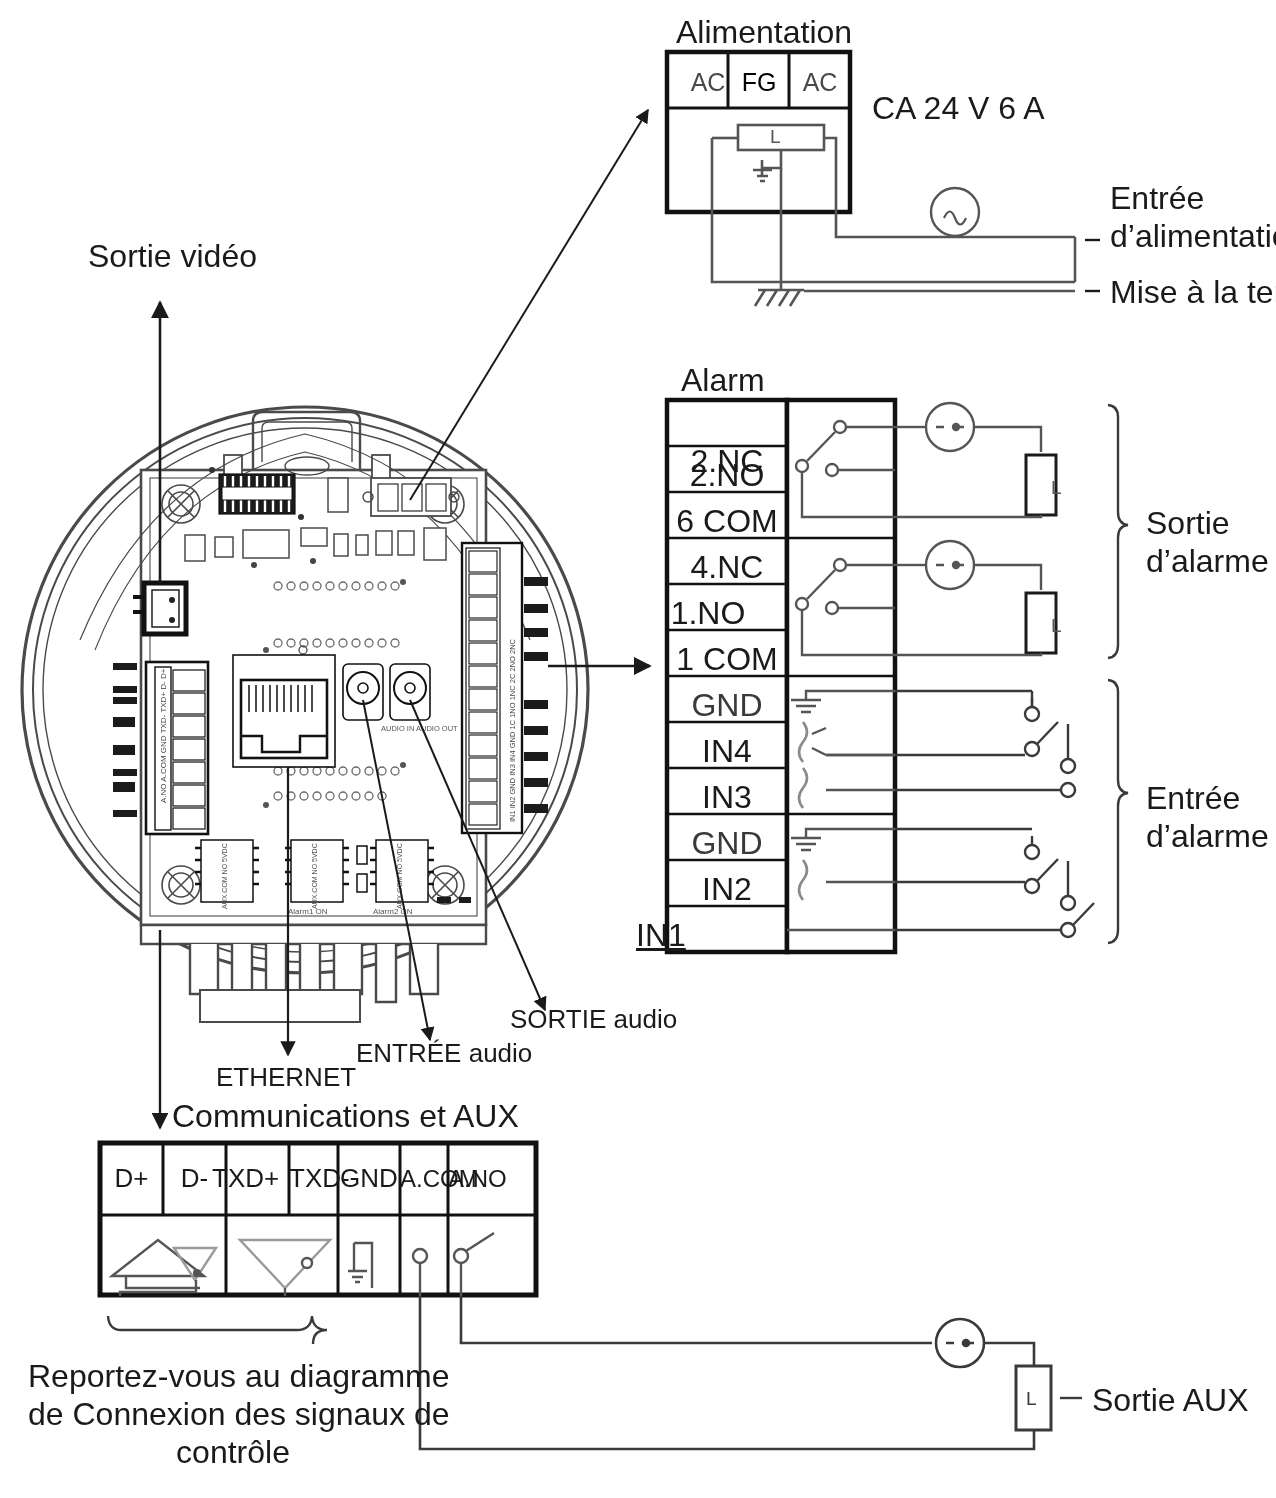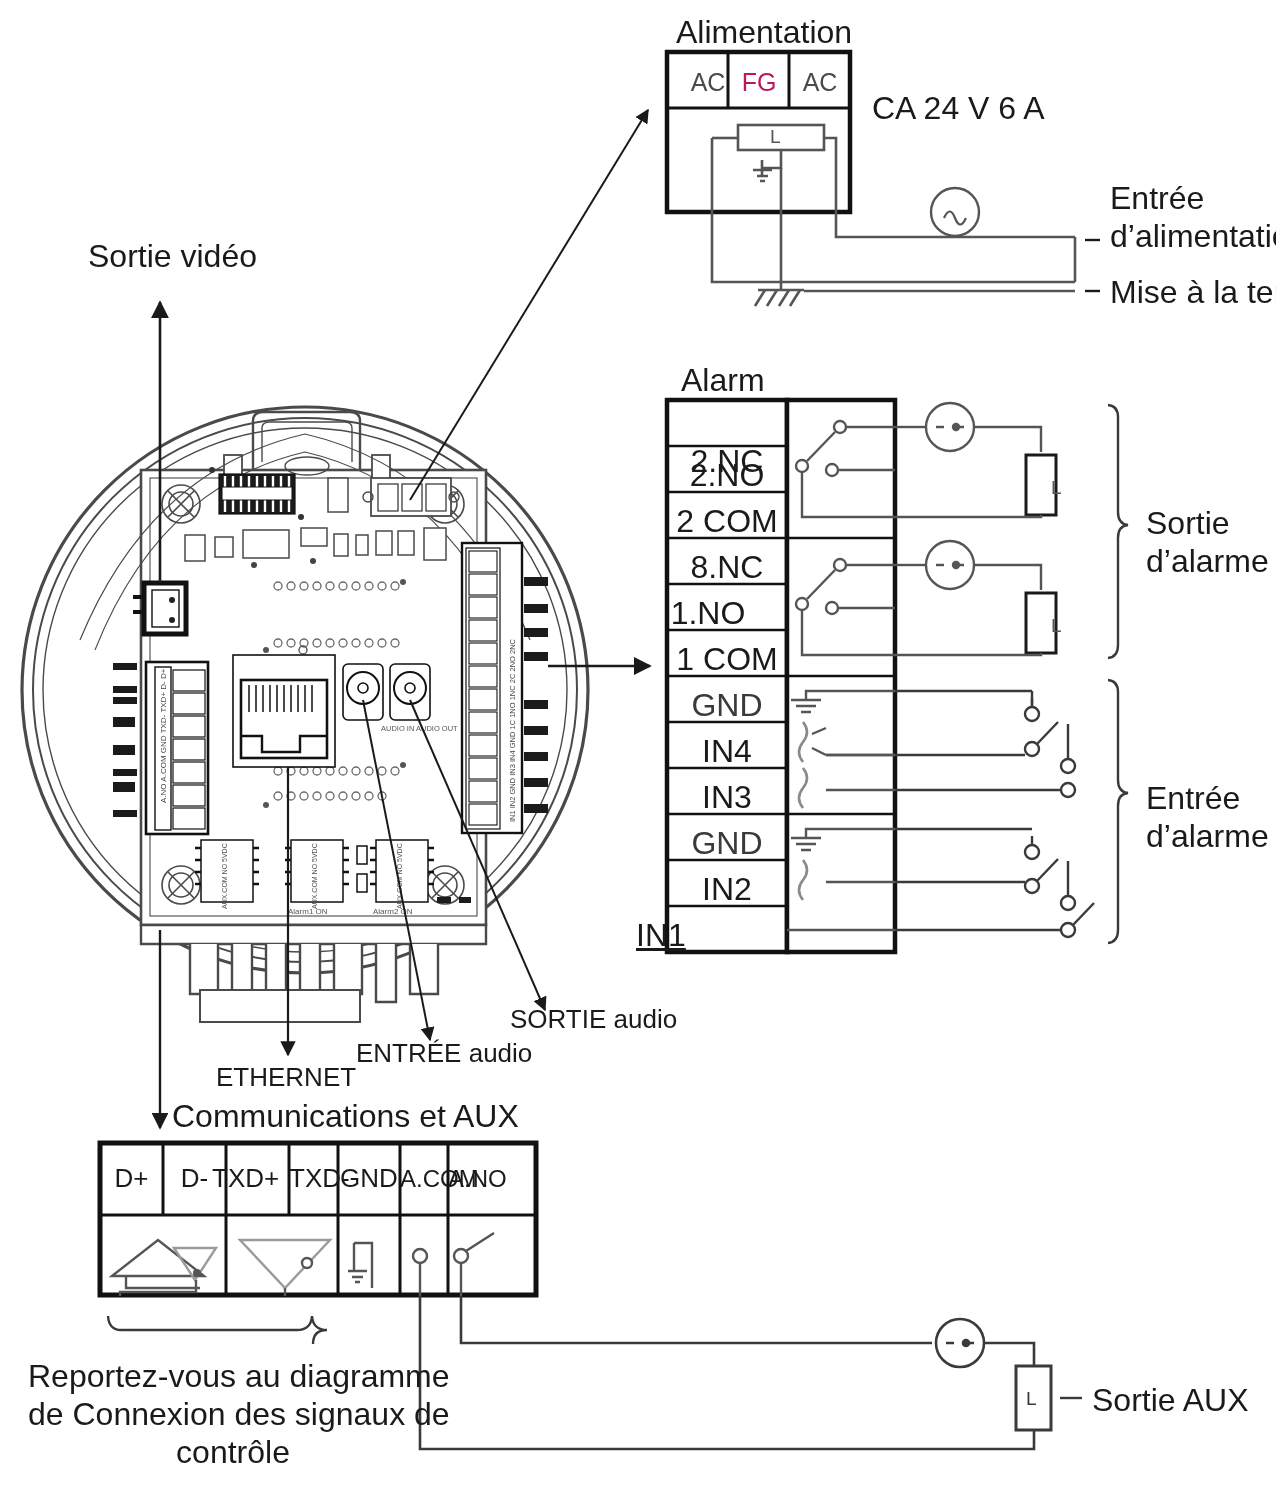--- a/index.html
+++ b/index.html
@@ -512,34 +512,34 @@
   </g>
 </svg>
 
 <div class="lbl f28" style="left:88px;top:238px;">Sortie vidéo</div>
 <div class="lbl f26" style="left:216px;top:1062px;">ETHERNET</div>
 <div class="lbl f26" style="left:356px;top:1038px;">ENTRÉE audio</div>
 <div class="lbl f26" style="left:510px;top:1004px;">SORTIE audio</div>
 
 <div class="lbl f28" style="left:676px;top:14px;">Alimentation</div>
 <div class="lbl f25" style="left:688px;top:68px;width:40px;text-align:center;color:#4a4a4a;">AC</div>
-<div class="lbl f25" style="left:739px;top:68px;width:40px;text-align:center;color:#be185d;">FG</div>
+<div class="lbl f25" style="left:739px;top:68px;width:40px;text-align:center;color:#000000;">FG</div>
 <div class="lbl f25" style="left:800px;top:68px;width:40px;text-align:center;color:#4a4a4a;">AC</div>
 <div class="lbl" style="left:770px;top:126px;font-size:19px;color:#555;">L</div>
 <div class="lbl f28" style="left:872px;top:90px;">CA 24 V 6 A</div>
 <div class="lbl f28" style="left:1110px;top:180px;">Entrée
 d’alimentation</div>
 <div class="lbl f28" style="left:1110px;top:274px;">Mise à la terre</div>
 
 <div class="lbl f28" style="left:681px;top:362px;">Alarm</div>
 
 <div class="lbl f28" style="left:667px;top:411px;width:120px;text-align:center;margin-top:32px;">2.NC</div>
 <div class="lbl f28" style="left:667px;top:457px;width:120px;text-align:center;">2.NO</div>
-<div class="lbl f28" style="left:667px;top:503px;width:120px;text-align:center;">2 COM</div>
-<div class="lbl f28" style="left:667px;top:549px;width:120px;text-align:center;">8.NC</div>
+<div class="lbl f28" style="left:667px;top:503px;width:120px;text-align:center;">6 COM</div>
+<div class="lbl f28" style="left:667px;top:549px;width:120px;text-align:center;">4.NC</div>
 <div class="lbl f28" style="left:648px;top:595px;width:120px;text-align:center;">1.NO</div>
 <div class="lbl f28" style="left:667px;top:641px;width:120px;text-align:center;">1 COM</div>
 <div class="lbl f28" style="left:667px;top:687px;width:120px;text-align:center;color:#3a3a3a;">GND</div>
 <div class="lbl f28" style="left:667px;top:733px;width:120px;text-align:center;">IN4</div>
 <div class="lbl f28" style="left:667px;top:779px;width:120px;text-align:center;">IN3</div>
 <div class="lbl f28" style="left:667px;top:825px;width:120px;text-align:center;color:#3a3a3a;">GND</div>
 <div class="lbl f28" style="left:667px;top:871px;width:120px;text-align:center;">IN2</div>
 <div class="lbl f28" style="left:636px;top:917px;width:120px;text-align:left;text-decoration:underline;">IN1</div>
 
 <div class="lbl" style="left:1051px;top:477px;font-size:19px;color:#555;">L</div>

